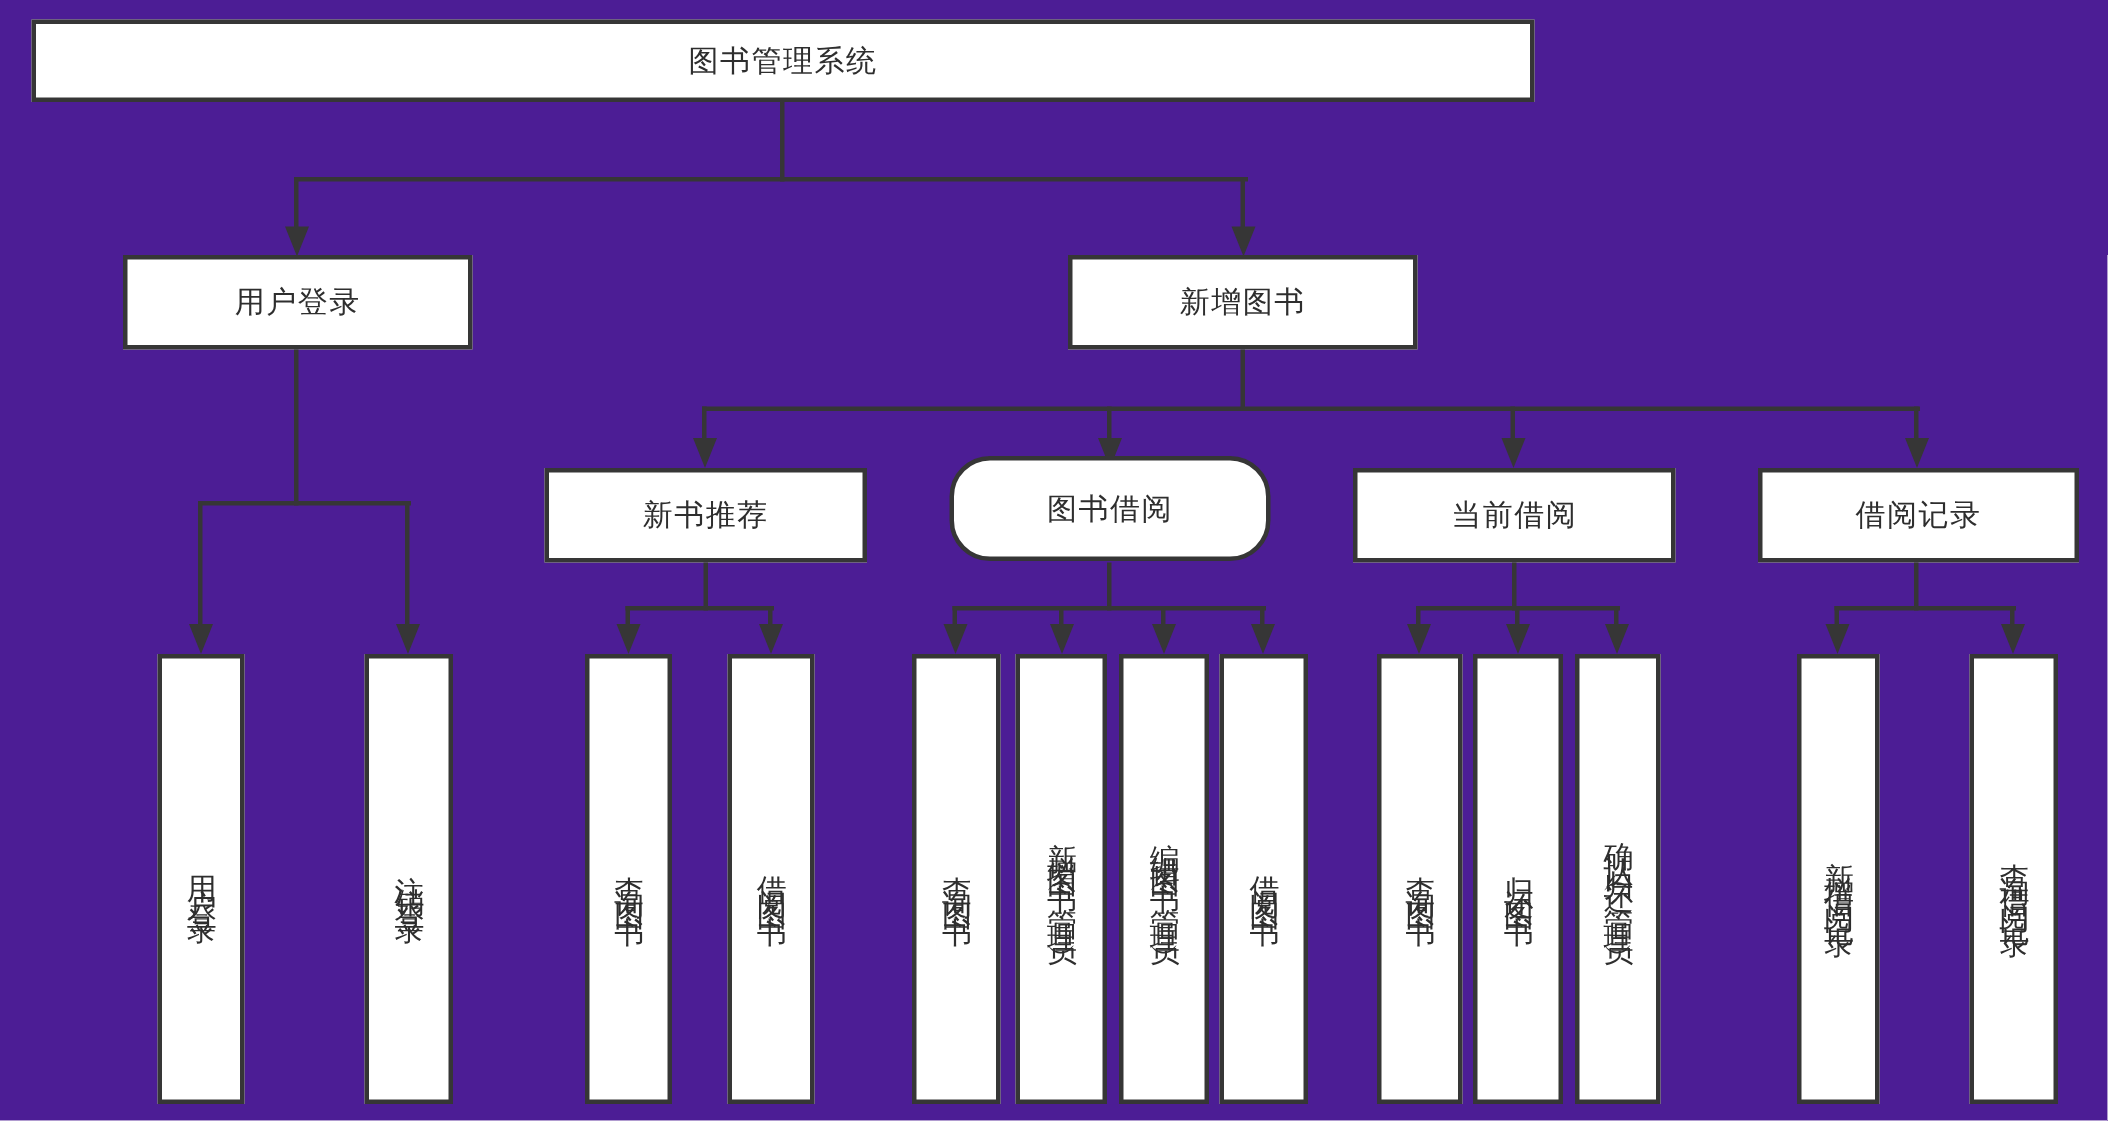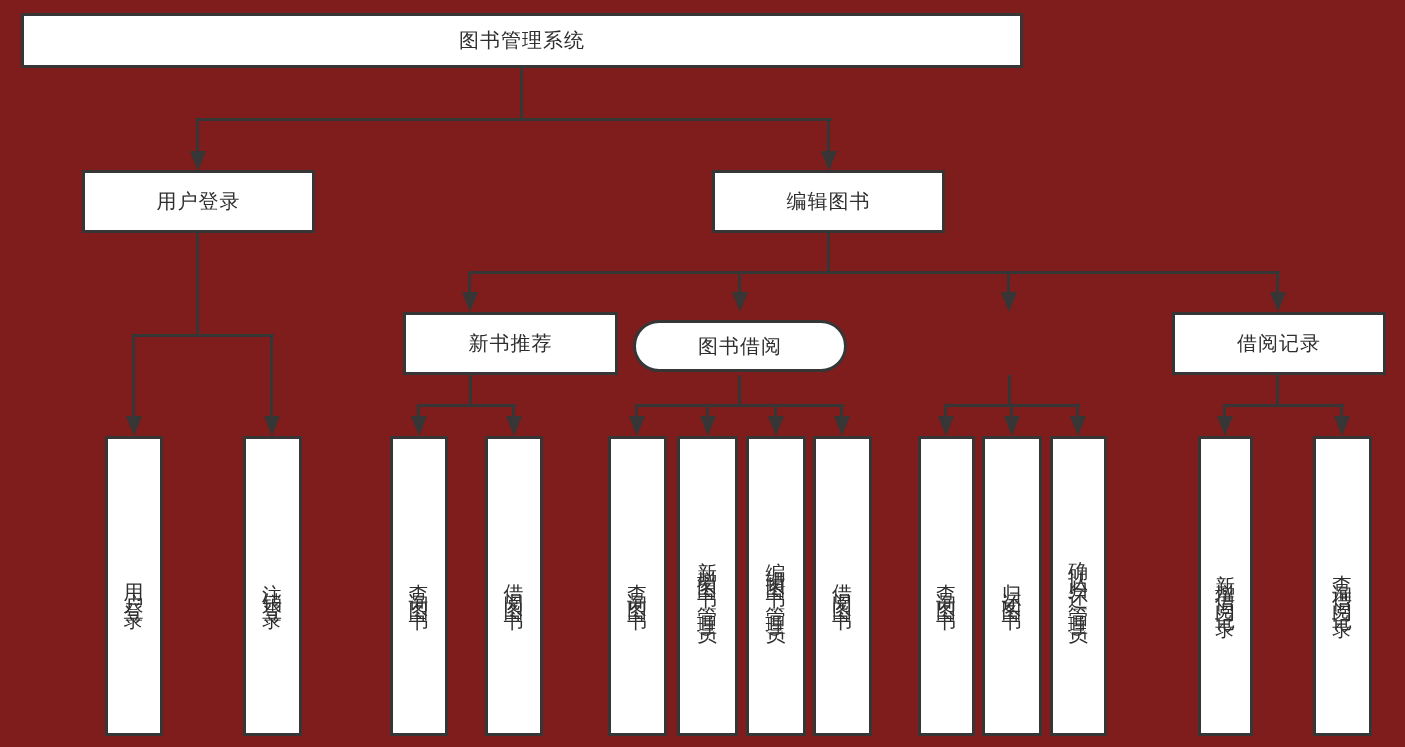--- a/index.html
+++ b/index.html
@@ -1,19 +1,19 @@
 <!DOCTYPE html>
 <html><head>
 <meta charset="utf-8">
 <style>
   html,body{margin:0;padding:0;background:#ffffff;}
   #canvas{
     position:relative;
     width:1405px;height:747px;
-    background:#7f1d1d;
+    background:#4c1d95;
     font-family:"Liberation Sans","DejaVu Sans",sans-serif;
     overflow:hidden;
   }
   .node,.vnode{
     position:absolute;box-sizing:border-box;
     border:3px solid #363636;background:#ffffff;
     display:flex;align-items:center;justify-content:center;
     color:#2e2e2e;
   }
   .node{font-size:20px;letter-spacing:1px;white-space:nowrap;}
@@ -43,42 +43,43 @@
   <div class="node" style="left:21px;top:13px;width:1002px;height:55px;">图书管理系统</div>
 
   <div class="vl" style="left:520px;top:68px;height:53px;"></div>
   <div class="hl" style="left:196px;top:118px;width:636px;"></div>
   <div class="vl" style="left:196px;top:118px;height:36px;"></div>
   <div class="ah" style="left:190px;top:151px;"></div>
   <div class="vl" style="left:827px;top:118px;height:36px;"></div>
   <div class="ah" style="left:821px;top:151px;"></div>
 
   <div class="node" style="left:82px;top:170px;width:233px;height:63px;">用户登录</div>
-  <div class="node" style="left:712px;top:170px;width:233px;height:63px;">编辑图书</div>
+  <div class="node" style="left:712px;top:170px;width:233px;height:63px;">新增图书</div>
 
   <div class="vl" style="left:196px;top:233px;height:104px;"></div>
   <div class="hl" style="left:132px;top:334px;width:142px;"></div>
   <div class="vl" style="left:132px;top:334px;height:84px;"></div>
   <div class="ah" style="left:126px;top:416px;"></div>
   <div class="vl" style="left:270px;top:334px;height:84px;"></div>
   <div class="ah" style="left:264px;top:416px;"></div>
 
   <div class="vl" style="left:827px;top:233px;height:41px;"></div>
   <div class="hl" style="left:468px;top:271px;width:812px;"></div>
   <div class="vl" style="left:468px;top:271px;height:26px;"></div>
   <div class="ah" style="left:462px;top:292px;"></div>
   <div class="vl" style="left:738px;top:271px;height:26px;"></div>
   <div class="ah" style="left:732px;top:292px;"></div>
   <div class="vl" style="left:1007px;top:271px;height:26px;"></div>
   <div class="ah" style="left:1001px;top:292px;"></div>
   <div class="vl" style="left:1276px;top:271px;height:26px;"></div>
   <div class="ah" style="left:1270px;top:292px;"></div>
 
-  <div class="node" style="left:363px;top:312px;width:215px;height:63px;margin-left:40px;">新书推荐</div>
-  <div class="node" style="left:633px;top:320px;width:214px;height:52px;border-radius:27px;">图书借阅</div>
+  <div class="node" style="left:363px;top:312px;width:215px;height:63px;">新书推荐</div>
+  <div class="node" style="left:633px;top:304px;width:214px;height:70px;border-radius:27px;">图书借阅</div>
+  <div class="node" style="left:902px;top:312px;width:215px;height:63px;">当前借阅</div>
   <div class="node" style="left:1172px;top:312px;width:214px;height:63px;text-align:right;">借阅记录</div>
 
   <div class="vl" style="left:469px;top:375px;height:32px;"></div>
   <div class="hl" style="left:417px;top:404px;width:99px;"></div>
   <div class="vl" style="left:417px;top:404px;height:14px;"></div>
   <div class="ah" style="left:411px;top:416px;"></div>
   <div class="vl" style="left:512px;top:404px;height:14px;"></div>
   <div class="ah" style="left:506px;top:416px;"></div>
 
   <div class="vl" style="left:738px;top:375px;height:32px;"></div>

